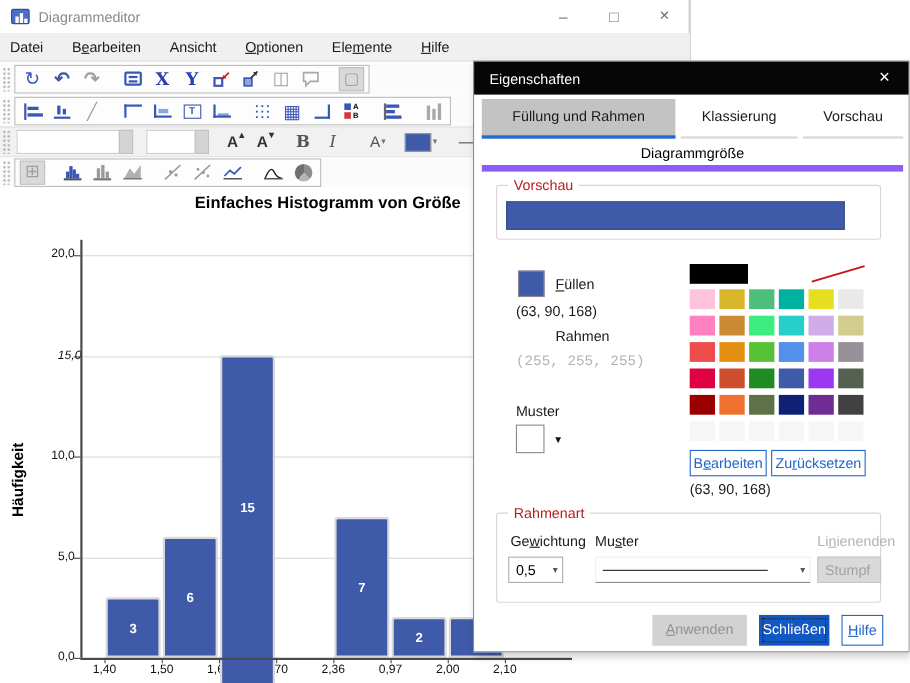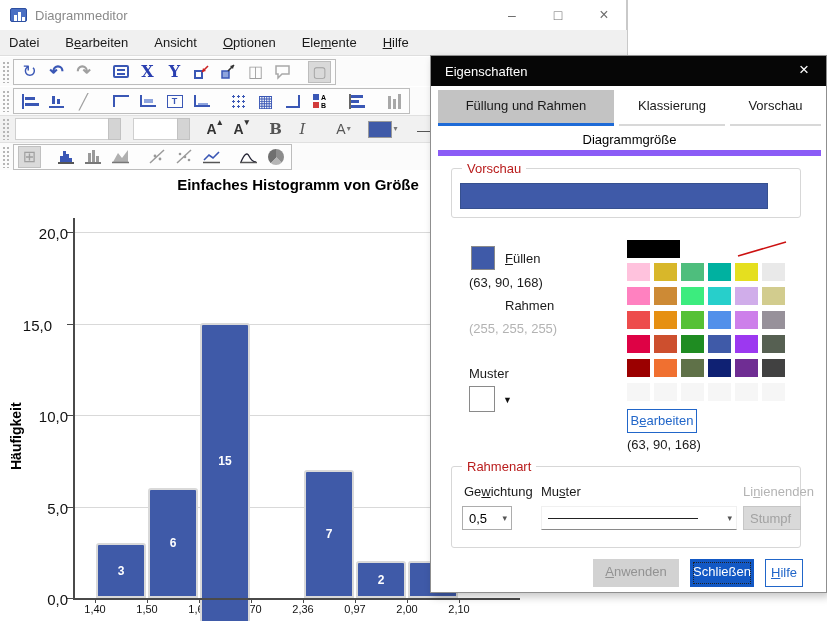--- a/index.html
+++ b/index.html
@@ -69,21 +69,21 @@
   .pie16 { width:16px; height:16px; border-radius:50%; background:conic-gradient(#8c8c8c 0 130deg, #b5b5b5 130deg 220deg, #6f6f6f 220deg 360deg); }
 
   
   #chart { left:0; top:170px; width:827px; height:451px; background:#fff; }
   .chart-title { position:absolute; left:73px; top:6px; width:450px; text-align:center; font-size:15px; font-weight:bold; color:#000; }
   .gridline { position:absolute; height:1px; background:#d9d9d9; }
   .yaxis { position:absolute; width:2px; background:#4a4a4a; }
   .xaxis { position:absolute; height:2px; background:#4a4a4a; }
   .ytick { position:absolute; width:6px; height:1px; background:#4a4a4a; }
   .xtick { position:absolute; width:1px; height:5px; background:#4a4a4a; }
-  .ylabel-tick { position:absolute; width:46px; text-align:right; font-size:15px; color:#111; }
+  .ylabel-tick { position:absolute; width:46px; text-align:right; font-size:11px; color:#111; }
   .xlabel-tick { position:absolute; width:40px; text-align:center; font-size:11px; color:#111; }
   .bar { position:absolute; border:2px solid #d9d9d9; border-radius:3px 3px 0 0; }
   .bar-label { position:absolute; left:0; width:100%; text-align:center; color:#fff; font-weight:bold; font-size:12px; }
   .yaxis-title { position:absolute; left:8px; top:300px; transform:rotate(-90deg); transform-origin:0 0; font-size:14px; font-weight:bold; white-space:nowrap; }
 
   
   #dialog { left:430px; top:55px; width:397px; height:538px; background:#fff; border:1px solid #8f8f8f; box-shadow:3px 4px 8px rgba(0,0,0,.22); z-index:10; }
   #dlg-titlebar { position:absolute; left:0; top:0; width:100%; height:30px; background:#060606; color:#fff; display:flex; align-items:center; font-size:13px; }
   #dlg-titlebar .t { margin-left:14px; }
   .dlg-close { position:absolute; right:12px; top:4px; font-size:17px; color:#fff; width:20px; text-align:center; }
@@ -325,21 +325,21 @@
         <div class="ytick" style="left: 67px; top: 428px;"></div>
         <div class="ylabel-tick" style="left: 22px; top: 421px;">0,0</div>
         <div class="gridline" style="left: 73px; top: 337px; width: 447px;"></div>
         <div class="ytick" style="left: 67px; top: 337px;"></div>
         <div class="ylabel-tick" style="left: 22px; top: 330px;">5,0</div>
         <div class="gridline" style="left: 73px; top: 245px; width: 447px;"></div>
         <div class="ytick" style="left: 67px; top: 245px;"></div>
         <div class="ylabel-tick" style="left: 22px; top: 238px;">10,0</div>
         <div class="gridline" style="left: 73px; top: 154px; width: 447px;"></div>
         <div class="ytick" style="left: 67px; top: 154px;"></div>
-        <div class="ylabel-tick" style="left: 6px; top: 147px;">15,0</div>
+        <div class="ylabel-tick" style="left: 28px; top: 147px; font-style: italic;">15,0</div>
         <div class="gridline" style="left: 73px; top: 62px; width: 447px;"></div>
         <div class="ytick" style="left: 67px; top: 62px;"></div>
         <div class="ylabel-tick" style="left: 22px; top: 55px;">20,0</div>
         <div class="xtick" style="left: 95px; top: 428px;"></div>
         <div class="xlabel-tick" style="left: 75px; top: 433px;">1,40</div>
         <div class="xtick" style="left: 147px; top: 428px;"></div>
         <div class="xlabel-tick" style="left: 127px; top: 433px;">1,50</div>
         <div class="xtick" style="left: 199px; top: 428px;"></div>
         <div class="xlabel-tick" style="left: 179px; top: 433px;">1,60</div>
         <div class="xtick" style="left: 251px; top: 428px;"></div>
@@ -390,21 +390,21 @@
 
     <div class="fieldset" style="left:20px; top:112px; width:350px; height:50px;">
       <span class="legend">Vorschau</span>
     </div>
     <div class="preview-bar" style="left: 29px; top: 127px; width: 308px; height: 26px; background: rgb(63, 90, 168);"></div>
 
     <div class="swatch24" style="left: 40px; top: 190px; background: rgb(63, 90, 168);"></div>
     <div class="dlabel" style="left:74px; top:195px;"><span></span><span class="mn-key">F</span><span>üllen</span></div>
     <div class="dlabel" style="left:38px; top:219px;">(63, 90, 168)</div>
     <div class="dlabel" style="left:74px; top:242px;">Rahmen</div>
-    <div class="dlabel dgray" style="left:38px; top:265px;">(255, 255, 255)</div>
+    <div class="dlabel dgray" style="left:38px; top:265px;font-family:Liberation Mono, monospace;">(255, 255, 255)</div>
     <div class="dlabel" style="left:38px; top:310px;">Muster</div>
     <div class="pattern-dd" style="left:38px; top:330px;"></div>
     <span class="tri" style="left:72px; top:339px;">▼</span>
 
     <div class="pal-black" style="left: 196px; top: 184px; background: rgb(0, 0, 0);"></div>
     <div class="pal-none" style="left:305px; top:184px;">
       <svg width="52" height="18">
           <line x1="2" y1="16" x2="50" y2="2" stroke="#cc1111" stroke-width="1.6"></line>
         </svg>
     </div>
@@ -441,20 +441,21 @@
         <div class="pcell" style="background: rgb(65, 65, 65);"></div>
         <div class="pcell" style="background: rgb(246, 246, 246);"></div>
         <div class="pcell" style="background: rgb(246, 246, 246);"></div>
         <div class="pcell" style="background: rgb(246, 246, 246);"></div>
         <div class="pcell" style="background: rgb(246, 246, 246);"></div>
         <div class="pcell" style="background: rgb(246, 246, 246);"></div>
         <div class="pcell" style="background: rgb(246, 246, 246);"></div>
       </div>
 
     <div class="btn-blue-outline" style="left:196px; top:353px; width:70px;"><span>B</span><span class="mn-key">e</span><span>arbeiten</span></div>
+    <div class="btn-blue-outline" style="left:270px; top:353px; width:86px;"><span>Zu</span><span class="mn-key">r</span><span>ücksetzen</span></div>
     <div class="dlabel" style="left:196px; top:381px;">(63, 90, 168)</div>
 
     <div class="fieldset" style="left:20px; top:410px; width:350px; height:82px;">
       <span class="legend">Rahmenart</span>
     </div>
     <div class="dlabel" style="left:33px; top:428px;"><span>Ge</span><span class="mn-key">w</span><span>ichtung</span></div>
     <div class="dlabel" style="left:110px; top:428px;"><span>Mu</span><span class="mn-key">s</span><span>ter</span></div>
     <div class="dlabel dgray" style="left:312px; top:428px;"><span>Li</span><span class="mn-key">n</span><span>ienenden</span></div>
     <div class="select" style="left:31px; top:450px; width:50px;">
         <span style="margin-left:6px;">0,5</span>

